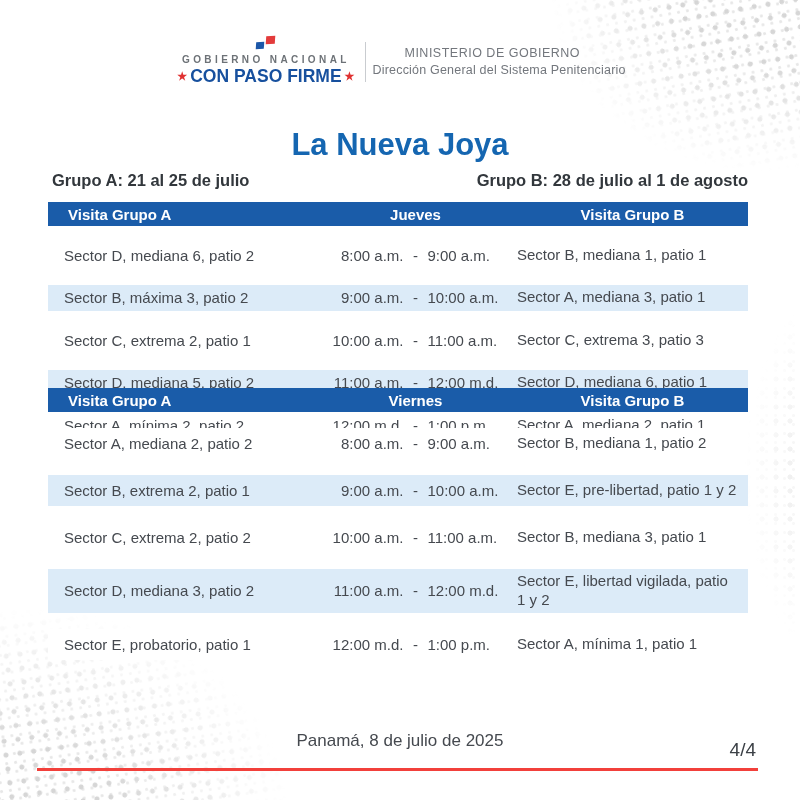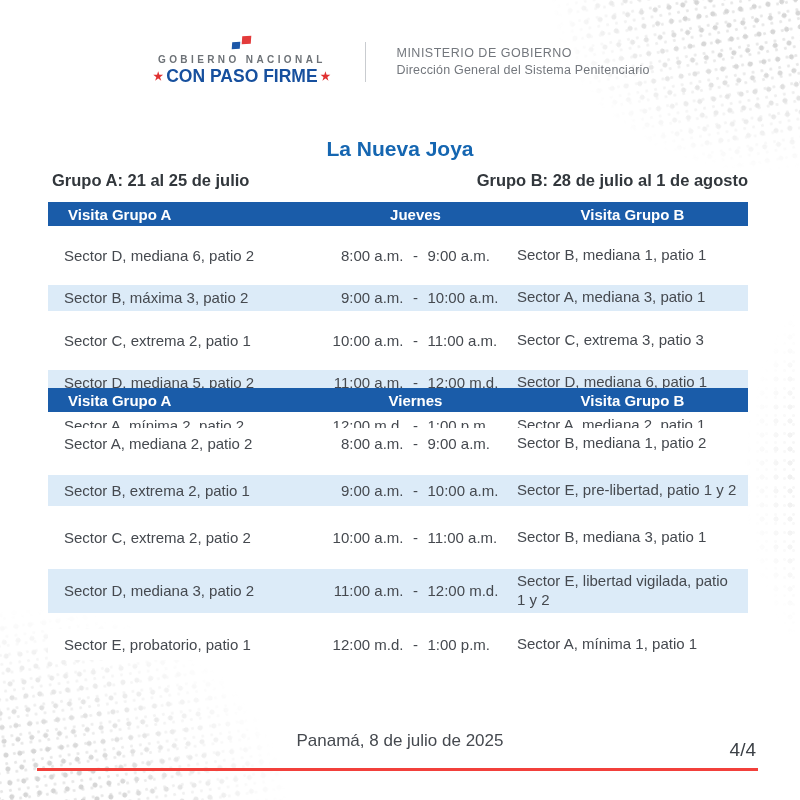--- a/index.html
+++ b/index.html
@@ -30,38 +30,38 @@
   }
   .dots-right {
     top:260px; right:-55px; width:170px; height:430px; opacity:.5;
     -webkit-mask-image: radial-gradient(ellipse 80% 60% at 95% 50%, #000 25%, transparent 75%);
             mask-image: radial-gradient(ellipse 80% 60% at 95% 50%, #000 25%, transparent 75%);
   }
 
   
   .brand-row {
     position:absolute; top:36px; left:0; right:0;
-    display:flex; justify-content:center; align-items:center; gap:30px;
+    display:flex; justify-content:center; align-items:center; gap:6px;
   }
   .brand-left { text-align:center; padding-right:2px; }
   .flag { position:relative; width:30px; height:15px; margin:0 auto 3px; }
   .flag .f-red  { position:absolute; left:15px; top:0;  width:9px; height:8px; background:#e33b3b; transform:skewX(-8deg) rotate(-4deg); }
   .flag .f-blue { position:absolute; left:5px;  top:6px; width:8px; height:7px; background:#1c57a8; transform:skewX(-8deg) rotate(-4deg); }
   .brand-top { font-size:10px; font-weight:bold; letter-spacing:3.4px; color:#6d7277; white-space:nowrap; }
   .brand-bottom { font-size:17.5px; font-weight:bold; color:#17509e; margin-top:1px; white-space:nowrap; }
   .star { color:#e03131; font-size:11px; vertical-align:2px; padding:0 3px; }
   .v-divider { width:1px; height:40px; background:#c9ccd0; }
   .ministry { color:#73777d; text-align:left; }
-  .ministry-1 { font-size:12.5px; letter-spacing:0.5px; margin-bottom:3px; }
+  .ministry-1 { font-size:12.5px; letter-spacing:0.5px; margin-bottom:3px;margin-left:32px; }
   .ministry-2 { font-size:12.5px; letter-spacing:0.2px; }
 
   
   .title {
-    position:absolute; top:137px; left:0; right:0; text-align:center;
-    font-size:21px; font-weight:bold; color:#1566b1;
+    position:absolute; top:127px; left:0; right:0; text-align:center;
+    font-size:31px; font-weight:bold; color:#1566b1;
   }
   .groups {
     position:absolute; top:171px; left:52px; right:52px;
     display:flex; justify-content:space-between;
     font-size:16.5px; font-weight:bold; color:#32373c;
   }
 
   
   .sched { position:absolute; left:48px; width:700px; }
   .sched-1 { top:202px; }

